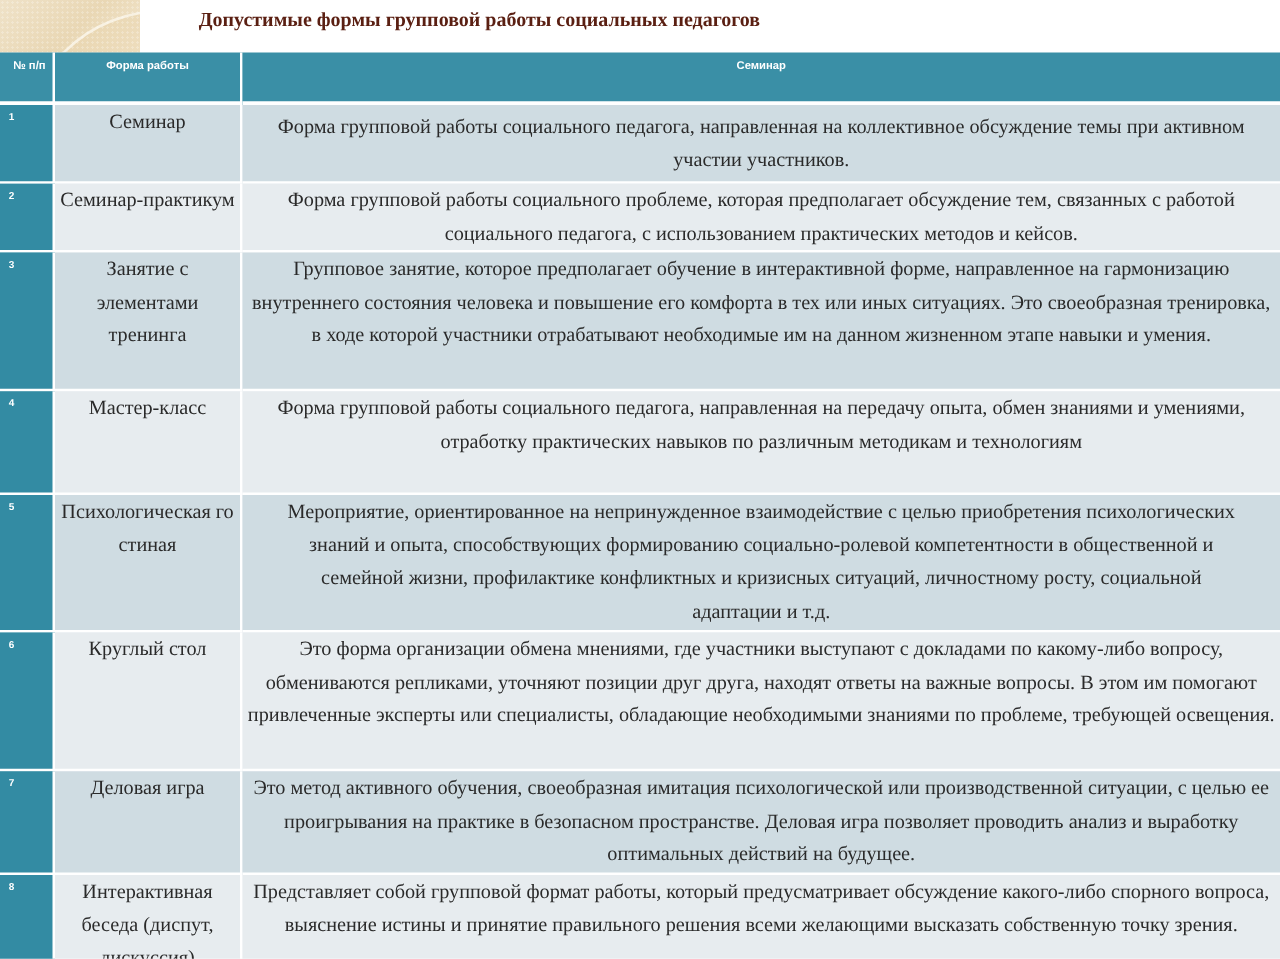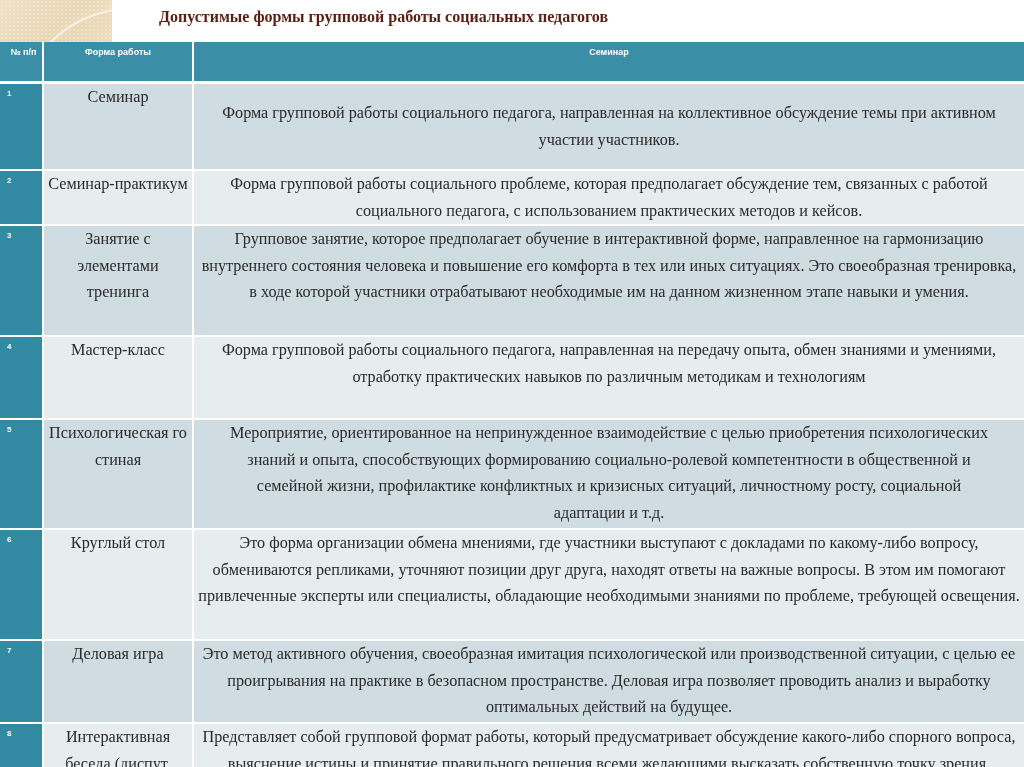--- a/index.html
+++ b/index.html
@@ -77,21 +77,21 @@
     <tr>
       <th class="num">№ п/п</th>
       <th>Форма работы</th>
       <th>Семинар</th>
     </tr>
   </thead>
   <tbody>
     <tr class="odd" style="height:54px">
       <td class="num">1</td>
       <td class="form">Семинар</td>
-      <td style="padding:16px 20px">Форма групповой работы социального педагога, направленная на коллективное обсуждение темы при активном участии участников.</td>
+      <td style="padding:4px 20px">Форма групповой работы социального педагога, направленная на коллективное обсуждение темы при активном участии участников.</td>
     </tr>
     <tr class="even" style="height:55px">
       <td class="num">2</td>
       <td class="form">Семинар-практикум</td>
       <td>Форма групповой работы социального проблеме, которая предполагает обсуждение тем, связанных с работой социального педагога, с использованием практических методов и кейсов.</td>
     </tr>
     <tr class="odd" style="height:111px">
       <td class="num">3</td>
       <td class="form" style="padding:0 10px">Занятие с элементами тренинга</td>
       <td>Групповое занятие, которое предполагает обучение в интерактивной форме, направленное на гармонизацию внутреннего состояния человека и повышение его комфорта в тех или иных ситуациях. Это своеобразная тренировка, в ходе которой участники отрабатывают необходимые им на данном жизненном этапе навыки и умения.</td>

